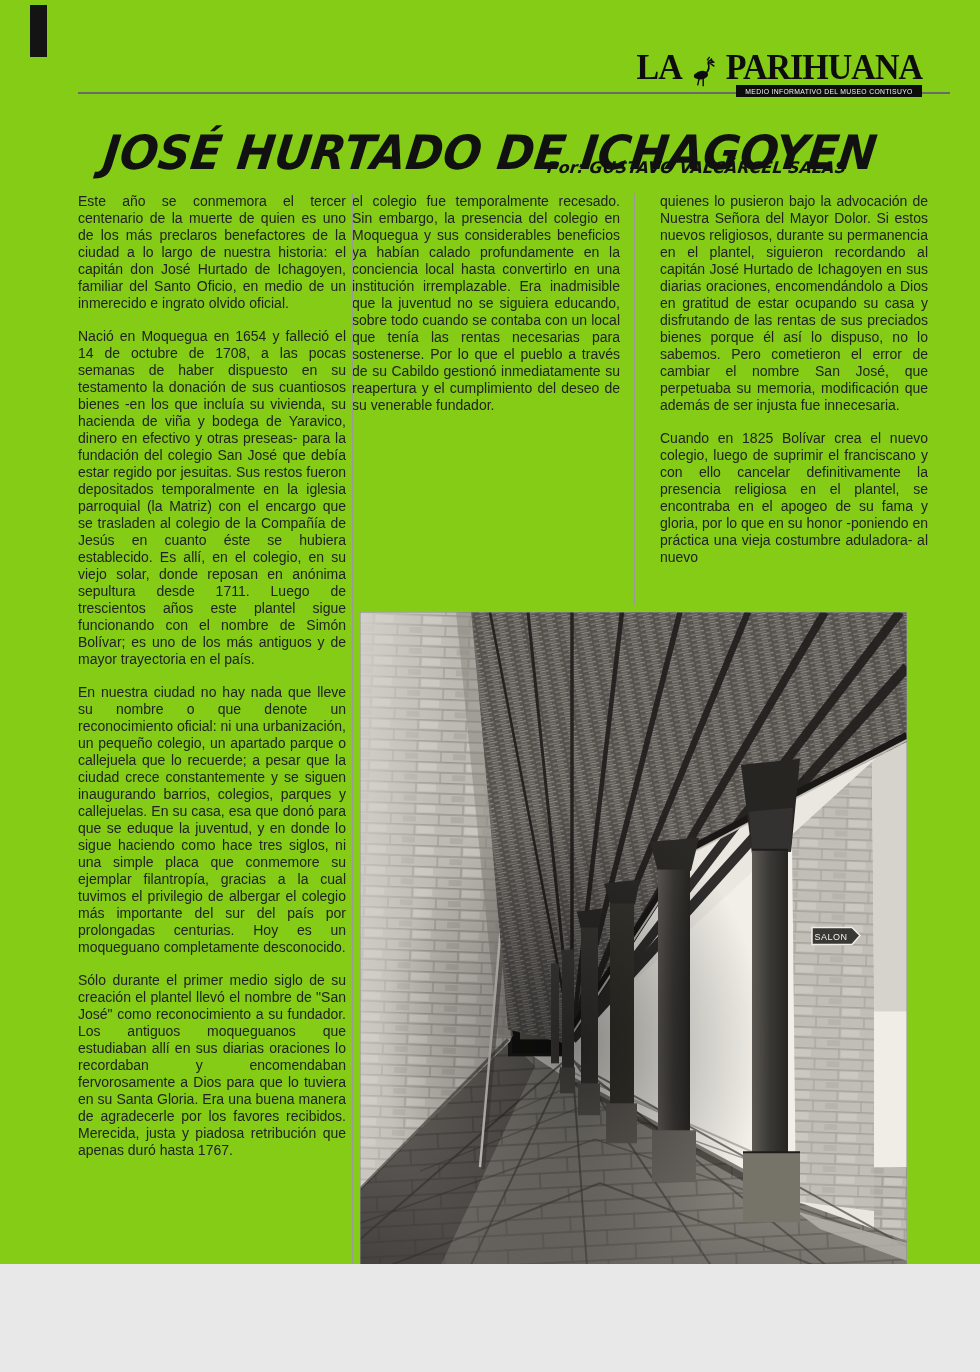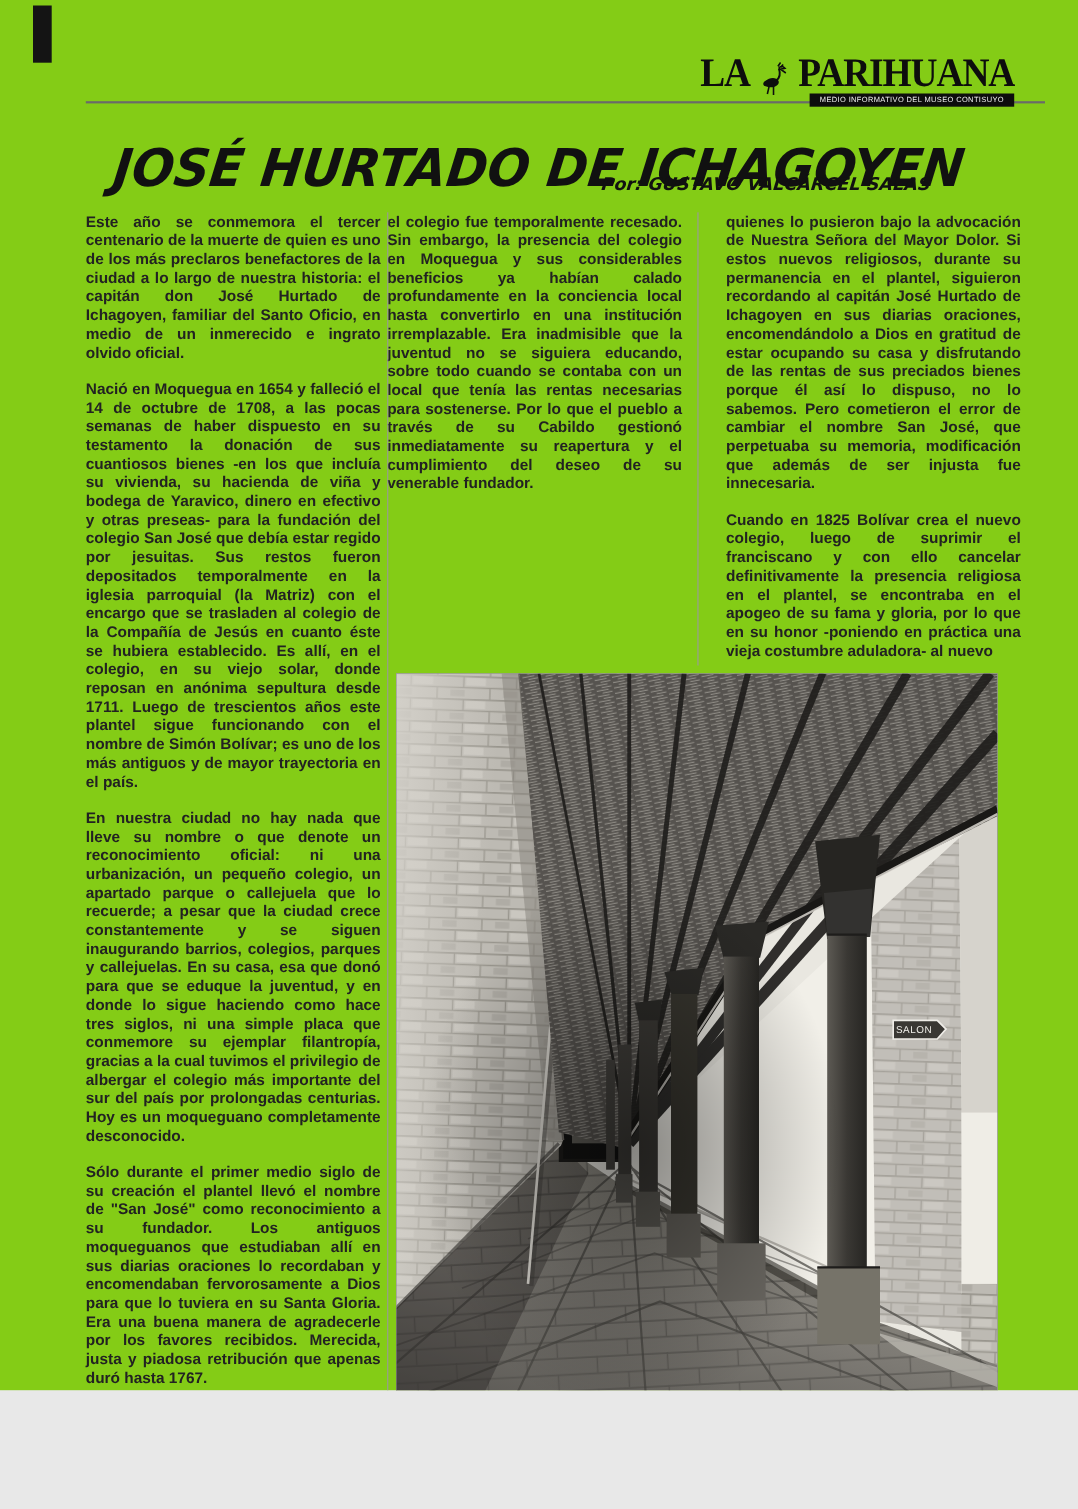--- a/index.html
+++ b/index.html
@@ -23,21 +23,21 @@
   
   .title{position:absolute;left:0;top:96px;width:980px;text-align:center;
          font-family:"DejaVu Sans",sans-serif;font-style:italic;font-weight:bold;
          font-size:45px;color:#111;transform:skewX(-7deg) scaleY(1.05);letter-spacing:0px;}
   .byline{position:absolute;right:134px;top:158px;font-family:"DejaVu Sans",sans-serif;
           font-style:italic;font-weight:bold;font-size:16px;color:#111;transform:skewX(-6deg);}
 
   
   .col{position:absolute;top:193px;width:268px;font-size:14px;line-height:17px;
        text-align:justify;color:#222;}
-  .col p{margin:0 0 16px 0;font-weight:bold;}
+  .col p{margin:0 0 16px 0;}
   .col1{left:78px;}
   .col2{left:352px;}
   .col3{left:660px;}
   .vrule{position:absolute;width:1px;background:#9a9a9a;}
   .vrule1{left:352px;top:193px;height:1112px;}
   .vrule2{left:634px;top:193px;height:412px;}
 
   
   .photo{position:absolute;left:360px;top:612px;width:547px;height:697px;margin:0;}
   .photo svg{display:block;width:100%;height:100%;}

